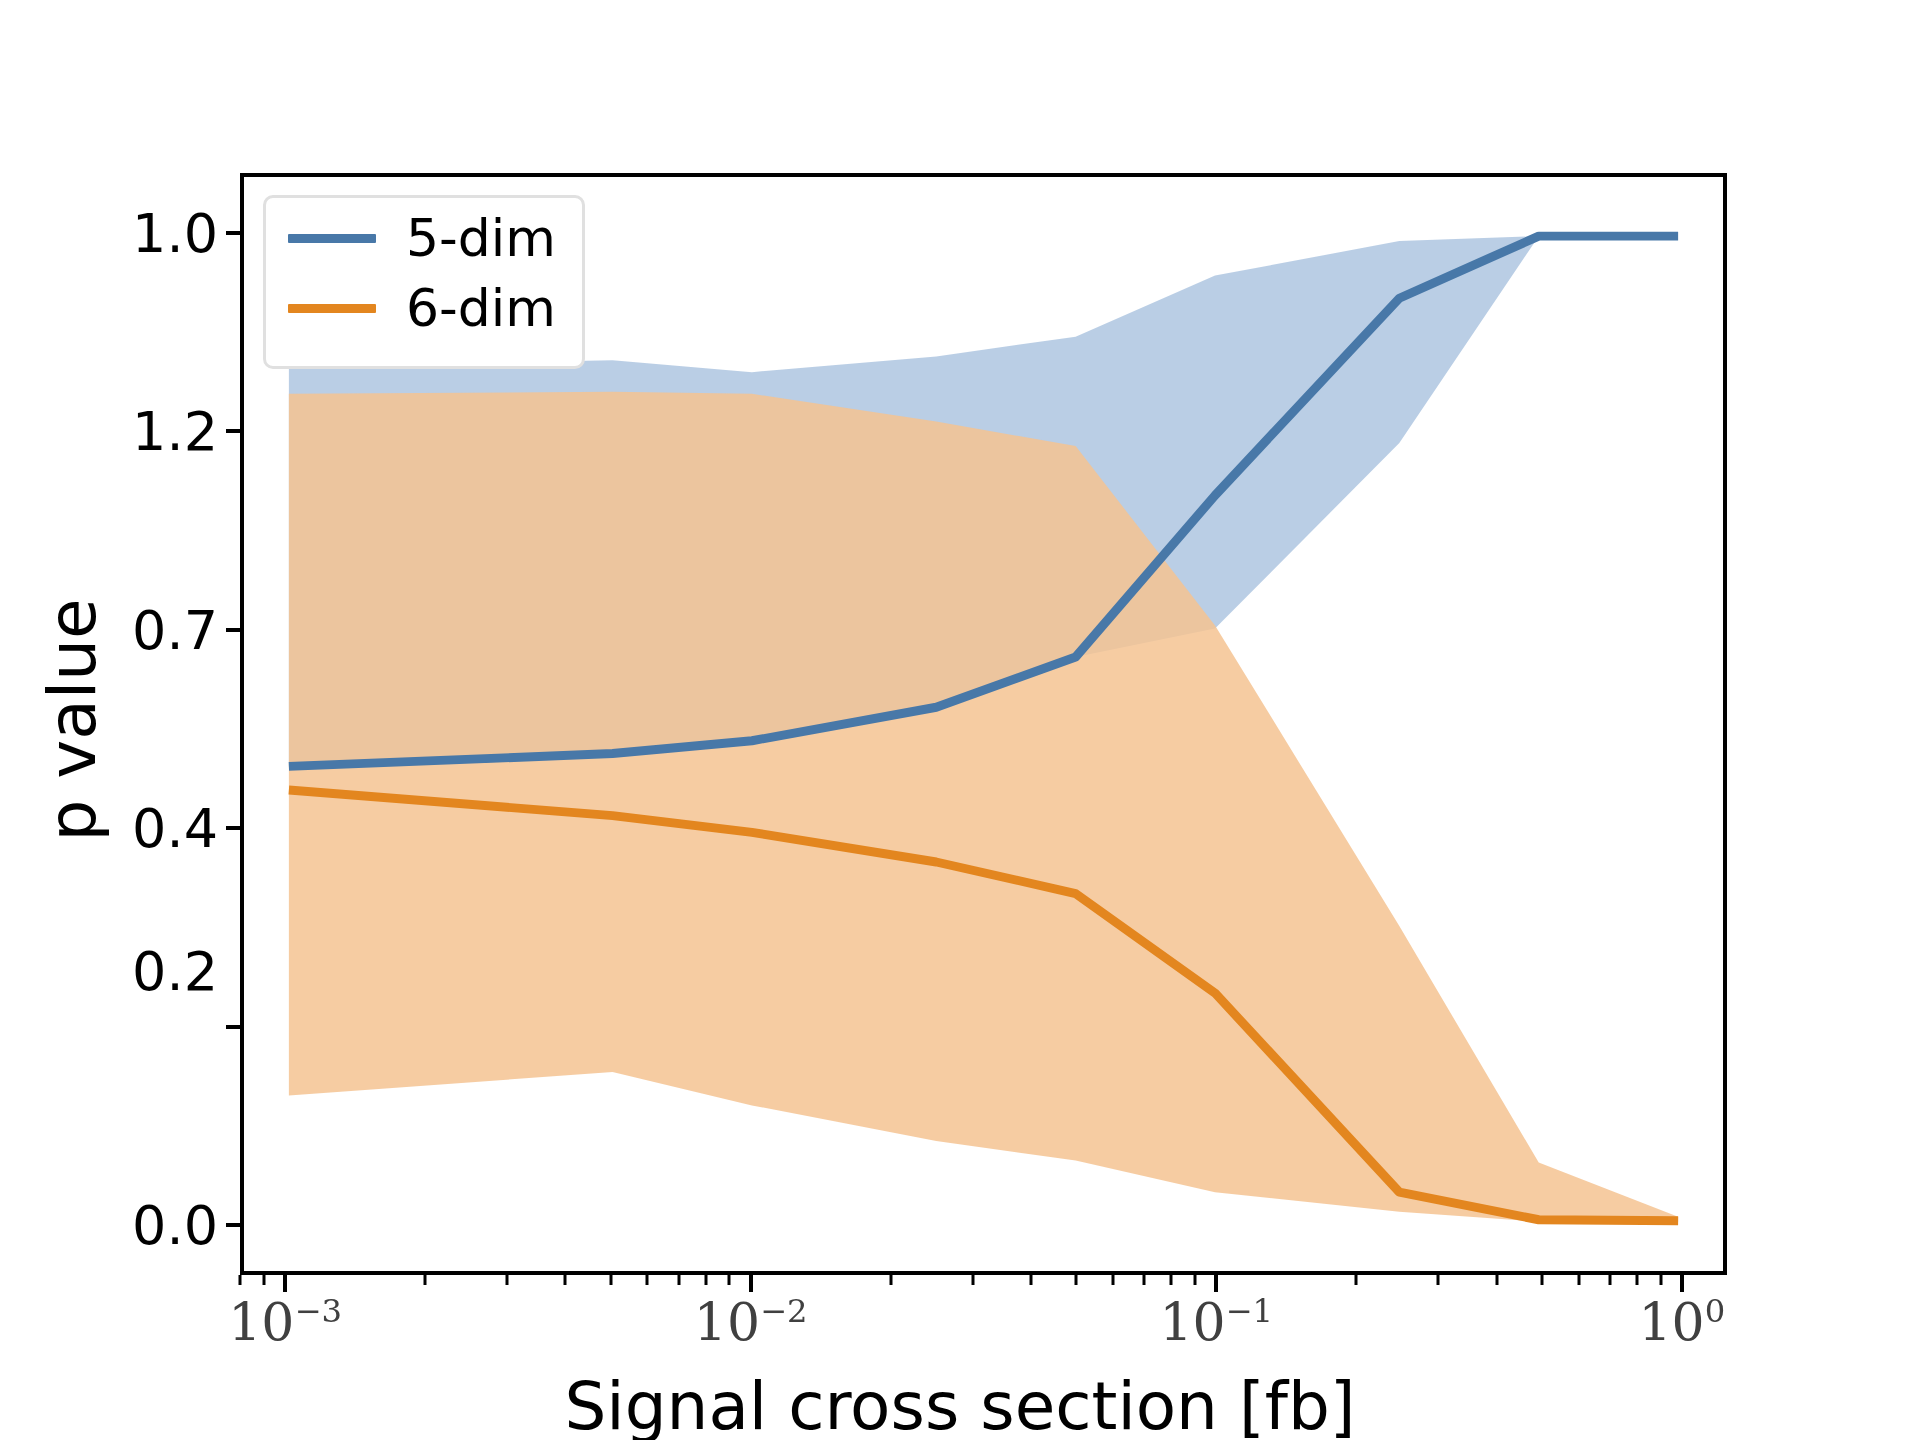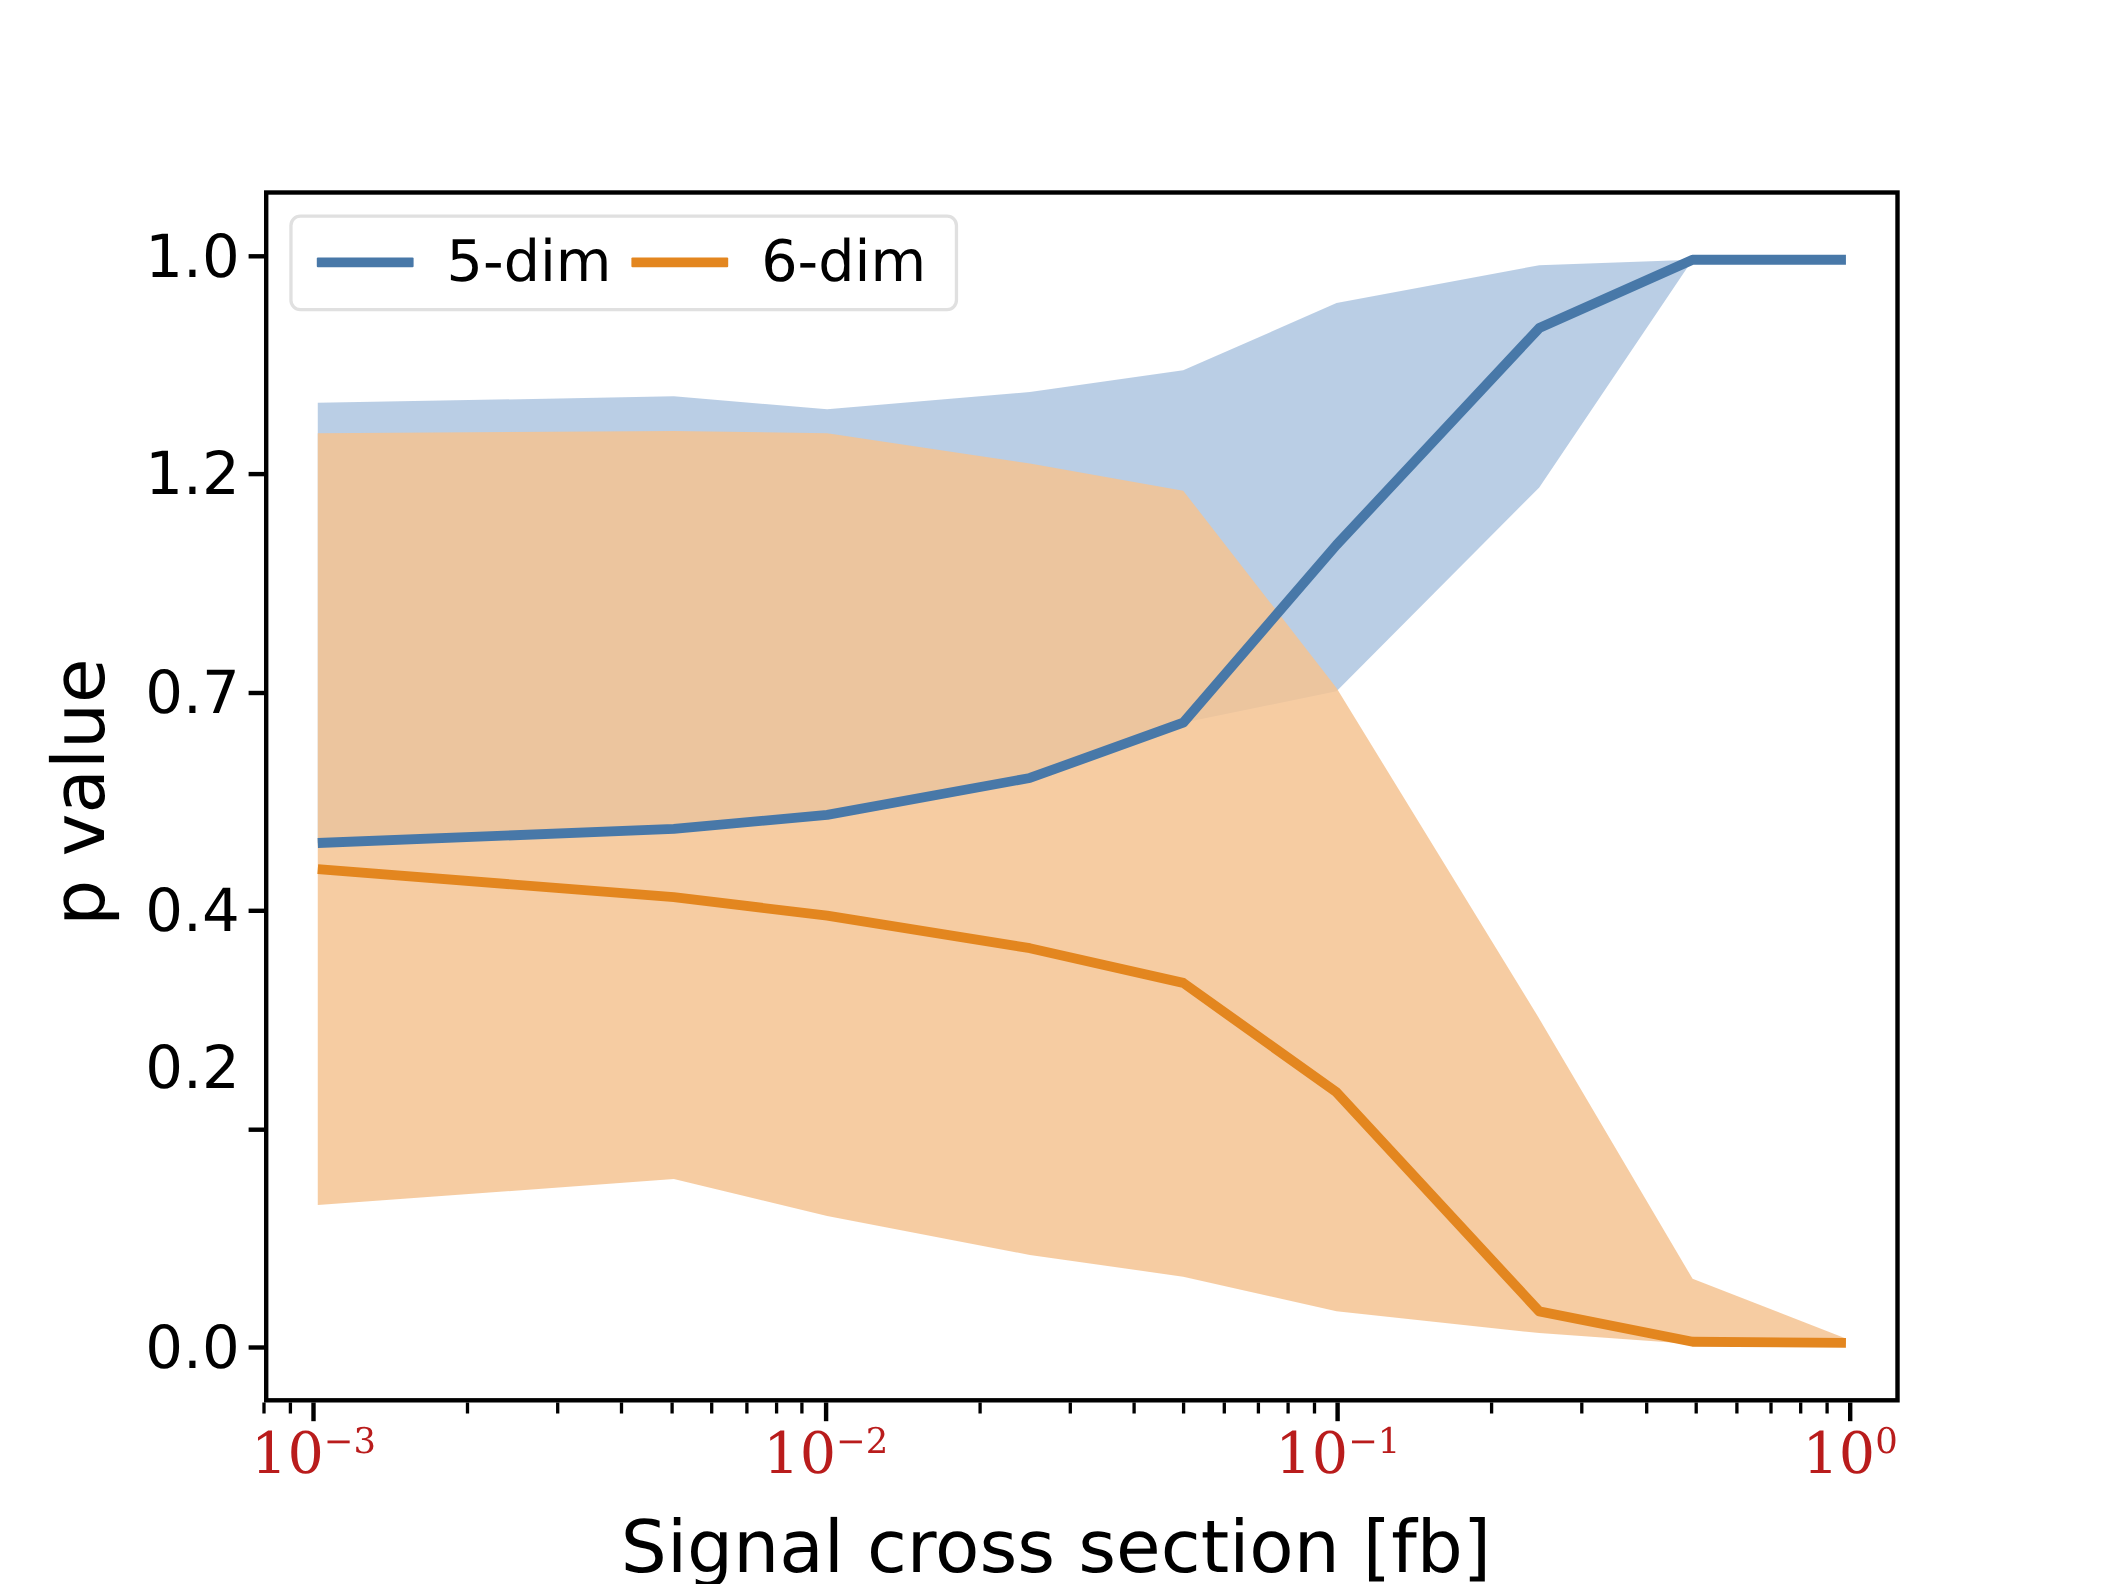--- a/index.html
+++ b/index.html
@@ -36,21 +36,21 @@
     left:226px;
     transform:translateY(-2px);
   }
 
   
   .xtick{
     position:absolute;
     top:1292px;
     transform:translateX(-50%);
     font-size:52px;
-    color:#b91c1c;
+    color:#404040;
     white-space:nowrap;
     font-family:"DejaVu Serif",serif;
   }
   .xtick sup{font-size:0.62em;vertical-align:super;line-height:0;}
   .xtickmark{
     position:absolute;
     top:1275px;
     width:4px;height:17px;
     background:#000000;
     transform:translateX(-2px);
@@ -85,23 +85,23 @@
     white-space:nowrap;
   }
 
   
   #legend{
     position:absolute;
     left:263px; top:195px;
     background:#ffffff;
     border:3px solid #e0e0e0;
     border-radius:10px;
-    padding:14px 26px 16px 22px;
+    padding:14px 26px 32px 22px;
     display:flex;
-    flex-direction:row;
+    flex-direction:column;
     gap:18px;
     z-index:6;
   }
   .legend-row{display:flex;align-items:center;gap:30px;}
   .legend-swatch{width:88px;height:9px;border-radius:1px;flex:0 0 auto;}
   .legend-label{font-size:52px;color:#000000;line-height:1;white-space:nowrap;}
 </style>
 </head>
 <body>
 

